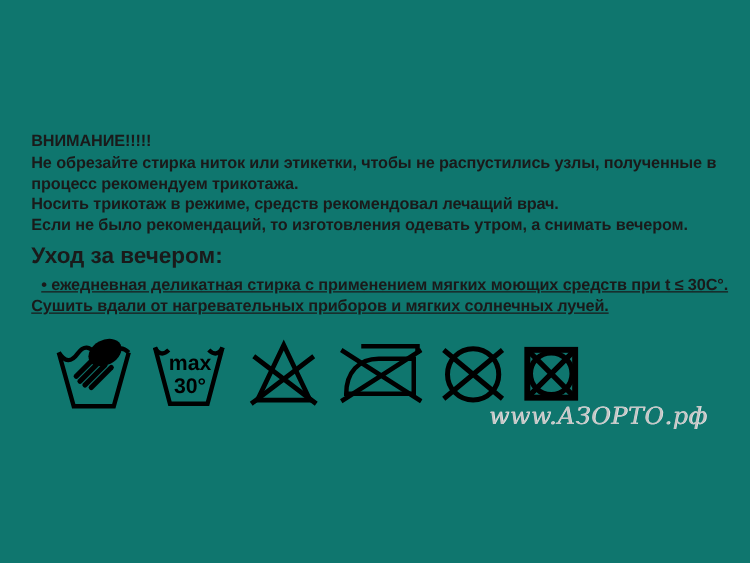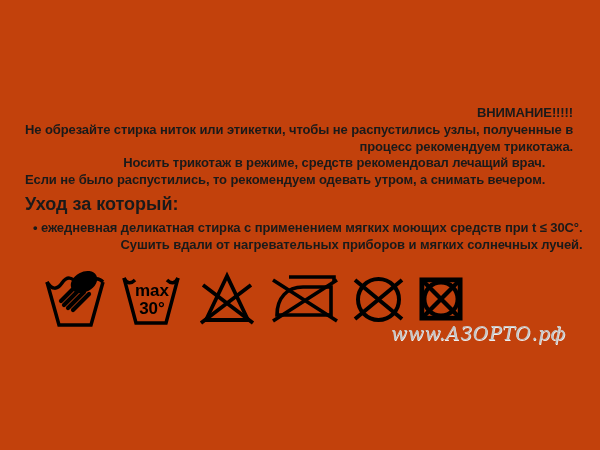--- a/index.html
+++ b/index.html
@@ -4,46 +4,45 @@
 <style>
   html, body {
     margin: 0;
     padding: 0;
     background: #ffffff;
   }
   .page {
     position: relative;
     width: 600px;
     height: 450px;
-    background: #c2410c;
+    background: #0f766e;
     overflow: hidden;
     font-family: "Liberation Sans", sans-serif;
     color: #1a1a1a;
     font-weight: 700;
-    text-align: right;
   }
   .block {
     position: absolute;
     left: 25px;
   }
   .line {
     font-size: 13px;
     line-height: 17px;
     white-space: nowrap;
     letter-spacing: -0.1px;
   }
   .warning-block { top: 104px; }
   .wearing-block { top: 154px; }
   .care-heading-block { top: 194px; }
   .care-heading {
     font-size: 18px;
     line-height: 20px;
     white-space: nowrap;
   }
-  .care-block { top: 219px; }
+  .care-block { top: 219px; text-decoration: underline; }
   .indented { padding-left: 8px; }
   .icons-row {
     position: absolute;
     left: 44px;
     top: 264px;
     height: 70px;
     display: flex;
     align-items: center;
     gap: 14px;
   }
@@ -78,25 +77,25 @@
 <div class="page">
 
   <section class="block warning-block">
     <div class="line">ВНИМАНИЕ!!!!!</div>
     <div class="line">Не обрезайте стирка ниток или этикетки, чтобы не распустились узлы, полученные в</div>
     <div class="line">процесс рекомендуем трикотажа.</div>
   </section>
 
   <section class="block wearing-block">
     <div class="line">Носить трикотаж в режиме, средств рекомендовал лечащий врач.</div>
-    <div class="line">Если не было распустились, то рекомендуем одевать утром, а снимать вечером.</div>
+    <div class="line">Если не было рекомендаций, то изготовления одевать утром, а снимать вечером.</div>
   </section>
 
   <section class="block care-heading-block">
-    <h2 class="care-heading" style="margin:0;">Уход за который:</h2>
+    <h2 class="care-heading" style="margin:0;">Уход за вечером:</h2>
   </section>
 
   <section class="block care-block">
     <div class="line indented">• ежедневная деликатная стирка с применением мягких моющих средств при t ≤ 30С°.</div>
     <div class="line">Сушить вдали от нагревательных приборов и мягких солнечных лучей.</div>
   </section>
 
   <div class="icons-row">
 
     <svg width="62" height="60" viewBox="0 0 62 60">

